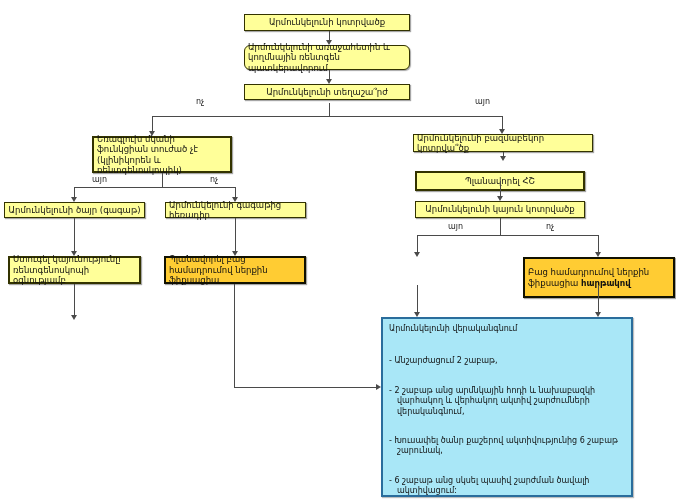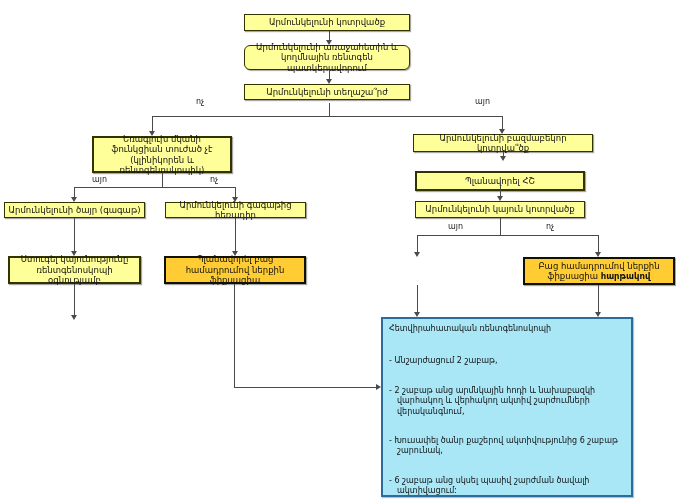--- a/index.html
+++ b/index.html
@@ -3,21 +3,21 @@
 <meta charset="utf-8">
 <style>
   html,body{margin:0;padding:0;background:#ffffff;}
   .canvas{
     position:relative;width:676px;height:503px;background:#ffffff;
     font-family:"DejaVu Sans",sans-serif;color:#111;overflow:hidden;
   }
   *{box-sizing:border-box;}
   .node{
     position:absolute;display:flex;align-items:center;justify-content:center;
-    text-align:center;background:var(--node_fill,#ffff99);
+    text-align:left;background:var(--node_fill,#ffff99);
     border:1px solid var(--node_border,#333300);
     box-shadow:1px 1px 1px rgba(0,0,0,.35);
     font-size:8.5px;line-height:1.22;padding:1px 3px;
   }
   .thick{border-width:2px;}
   .action{
     background:var(--action_fill,#ffcc33);
     border:2px solid #111100;font-size:8.5px;
   }
   .outcome{
@@ -80,26 +80,26 @@
   <div class="node" style="left:165px;top:202px;width:141px;height:16px;">
     <span>Արմունկելունի գագաթից հեռադիր</span>
   </div>
 
   <div class="node thick" style="left:8px;top:256px;width:133px;height:28px;">
     <span>Ստուգել կայունությունը ռենտգենոսկոպի օգնությամբ</span>
   </div>
   <div class="node action" style="left:164px;top:256px;width:142px;height:28px;">
     <span>Պլանավորել բաց համադրումով ներքին ֆիքսացիա</span>
   </div>
-  <div class="node action" style="left:523px;top:257px;width:152px;height:28px;">
+  <div class="node action" style="left:523px;top:257px;width:152px;height:41px;">
     <span><span>Բաց համադրումով ներքին ֆիքսացիա</span> <b>հարթակով</b></span>
   </div>
 
   <div class="outcome" style="left:381px;top:317px;width:252px;height:180px;">
-    <p class="outcome-title">Հետվիրահատական ռենտգենոսկոպի</p>
+    <p class="outcome-title">Արմունկելունի վերականգնում</p>
     <ul class="outcome-list list-right">
       <li>- Անշարժացում 2 շաբաթ,</li>
       <li>- 2 շաբաթ անց արմնկային հոդի և նախաբազկի վարհակող և վերհակող ակտիվ շարժումների վերականգնում,</li>
       <li>- Խուսափել ծանր քաշերով ակտիվությունից 6 շաբաթ շարունակ,</li>
       <li>- 6 շաբաթ անց սկսել պասիվ շարժման ծավալի ակտիվացում:</li>
     </ul>
   </div>
 
   <div class="cl" style="left:329px;top:31px;width:1px;height:9px;"></div>
   <div class="ah-down" style="left:326px;top:40px;"></div>

